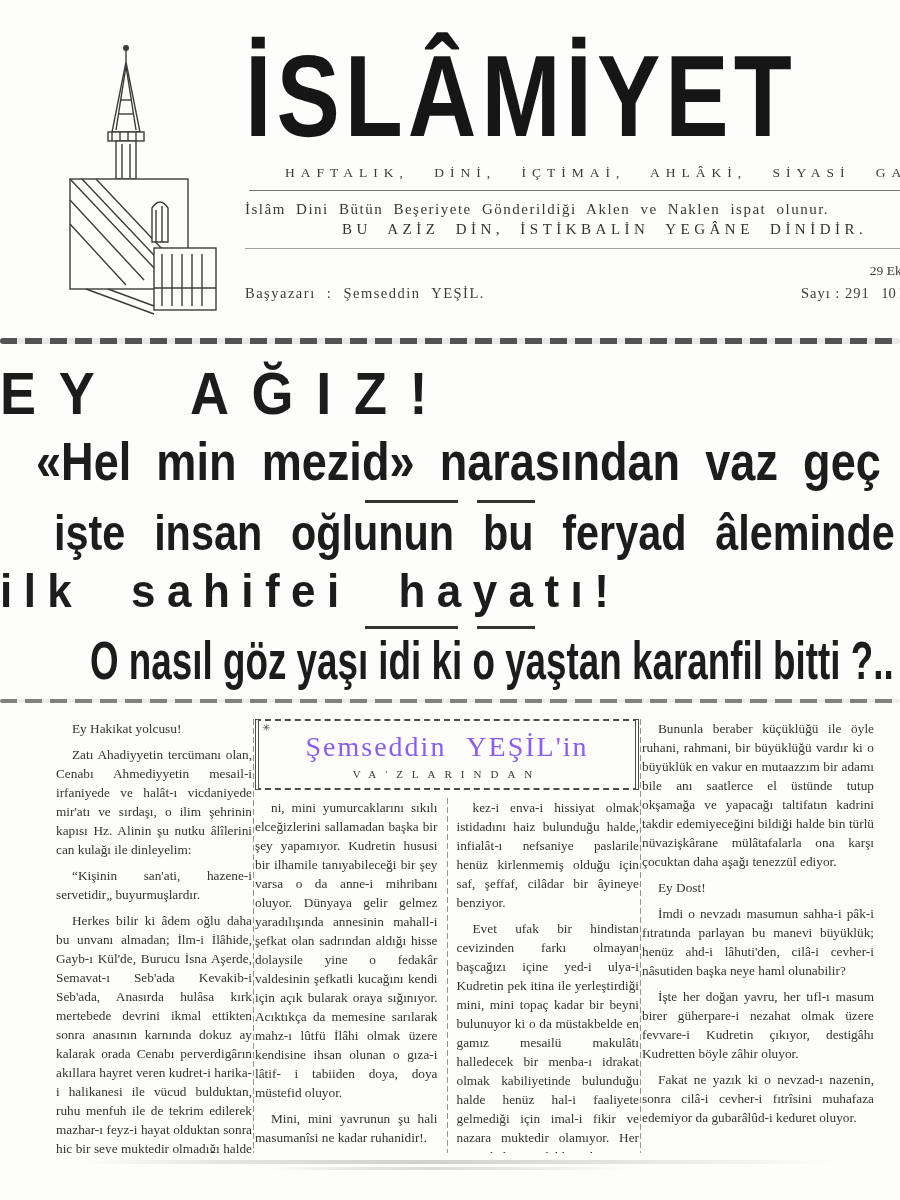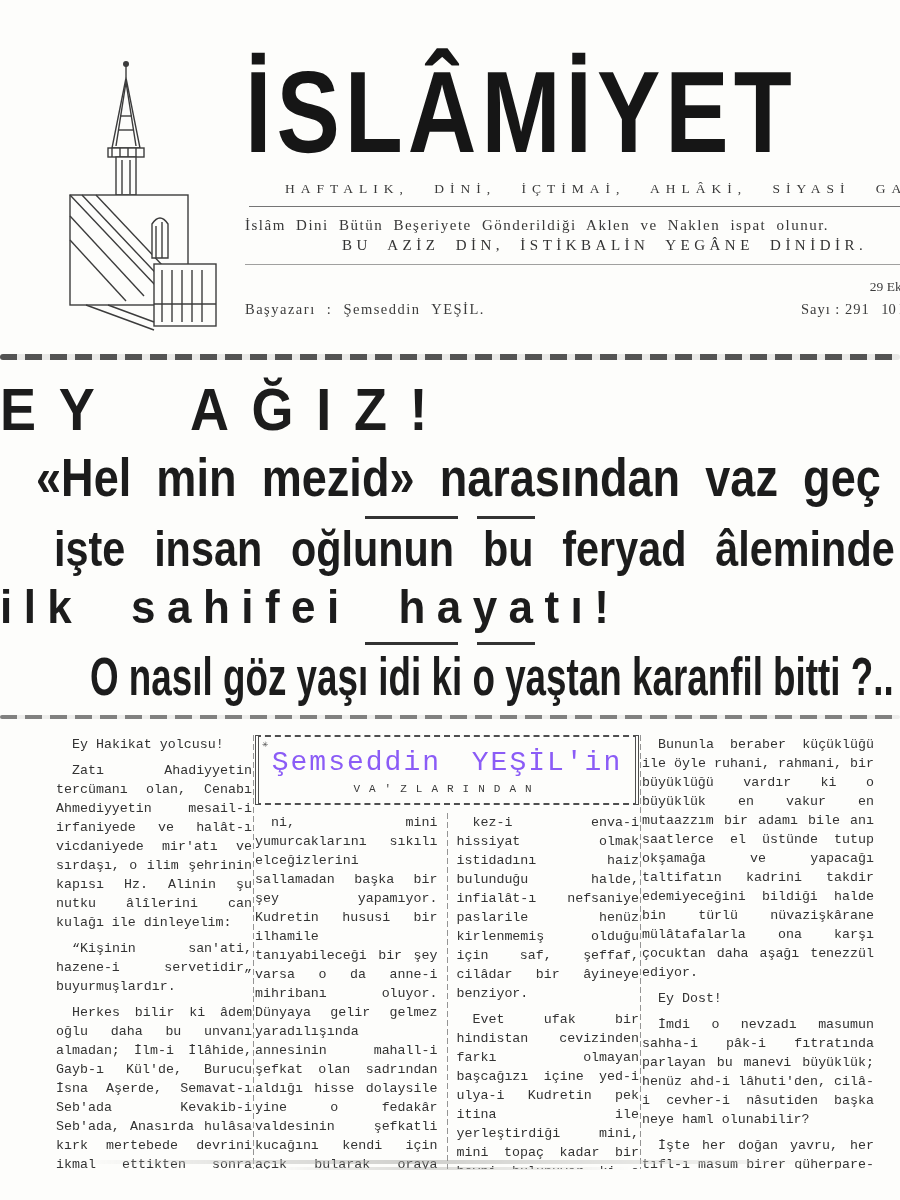--- a/index.html
+++ b/index.html
@@ -3,21 +3,21 @@
 <meta charset="utf-8">
 <style>
   * { box-sizing: border-box; }
   html,body { margin:0; padding:0; background:#e9e9e6; }
   .page {
     position:relative; width:900px; height:1200px; margin:0 auto;
     background:#fdfdfb; color:#2d2d2d; overflow:hidden;
     font-family:"Liberation Serif", serif;
   }
   
-  .masthead { display:flex; padding:56px 28px 0 56px; }
+  .masthead { display:flex; padding:40px 28px 0 56px; }
   .logo-wrap { flex:0 0 175px; }
   .logo-wrap svg { display:block; }
   .mast-right { flex:1; padding-left:14px; }
   .paper-title {
     margin:0; font-family:"Liberation Sans", sans-serif; font-weight:700;
     font-size:95px; letter-spacing:5px; line-height:1; white-space:nowrap;
     color:#161616; transform:scaleY(1.22); transform-origin:top left;
     margin-bottom:30px; text-rendering:geometricPrecision;
   }
   .paper-subtitle {
@@ -45,21 +45,21 @@
   .headlines { text-align:left; padding:12px 0 0 0; font-family:"Liberation Sans", sans-serif; color:#1c1c1c; }
   .headlines > div { white-space:nowrap; }
   .h1line { font-size:54px; font-weight:700; letter-spacing:.42em; word-spacing:.7em; transform:scaleY(1.1); }
   .h2line { font-size:49px; font-weight:700; margin-top:10px; word-spacing:.28em; transform:scale(.92,1.08); }
   .mini-rule { width:170px; height:3px; margin:10px auto 2px;
     background:linear-gradient(90deg,#333 0 55%, transparent 55% 66%, #333 66% 100%); }
   .h3line { font-size:47px; font-weight:700; margin-top:2px; word-spacing:.42em; transform:scale(.88,1.06); }
   .h4line { font-size:44px; font-weight:700; margin-top:6px; letter-spacing:.26em; word-spacing:.55em; transform:scaleY(1.05); }
   .h5line { font-size:46px; font-weight:700; margin-top:4px; transform:scale(.8,1.18); }
   
-  .columns { display:flex; gap:1px; padding:14px 26px 0 56px; height:448px; overflow:hidden;font-family:Liberation Mono, monospace; }
+  .columns { display:flex; gap:1px; padding:14px 26px 0 56px; height:448px; overflow:hidden; }
   .vdiv { width:1px; background:repeating-linear-gradient(#7a7a7a 0 6px, transparent 6px 9px); opacity:.8; }
   .col { font-size:13.3px; line-height:1.43; text-align:justify; color:#333; }
   .col p { margin:0 0 7px; text-indent:16px; }
   .col-left  { flex:0 0 196px; }
   .mid-region{ flex:0 0 384px; display:flex; flex-direction:column; }
   .col-right { flex:1; }
   .mid-cols { display:flex; gap:9px; margin-top:8px; flex:1; overflow:hidden; }
   .mid-cols .col { flex:1; }
   
   .feature-box {

